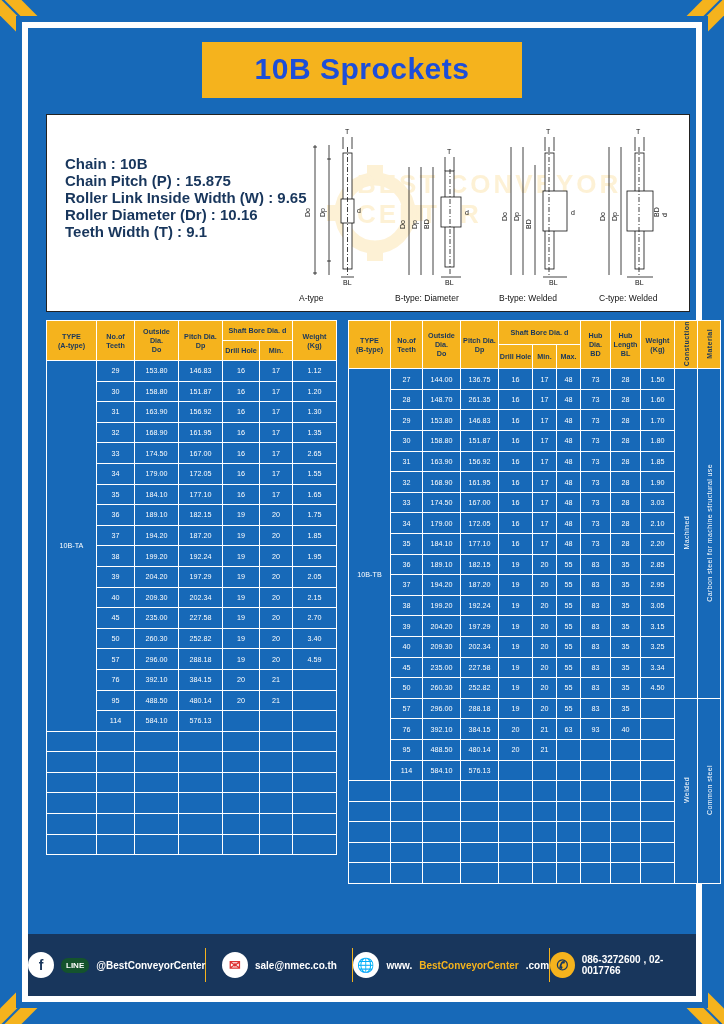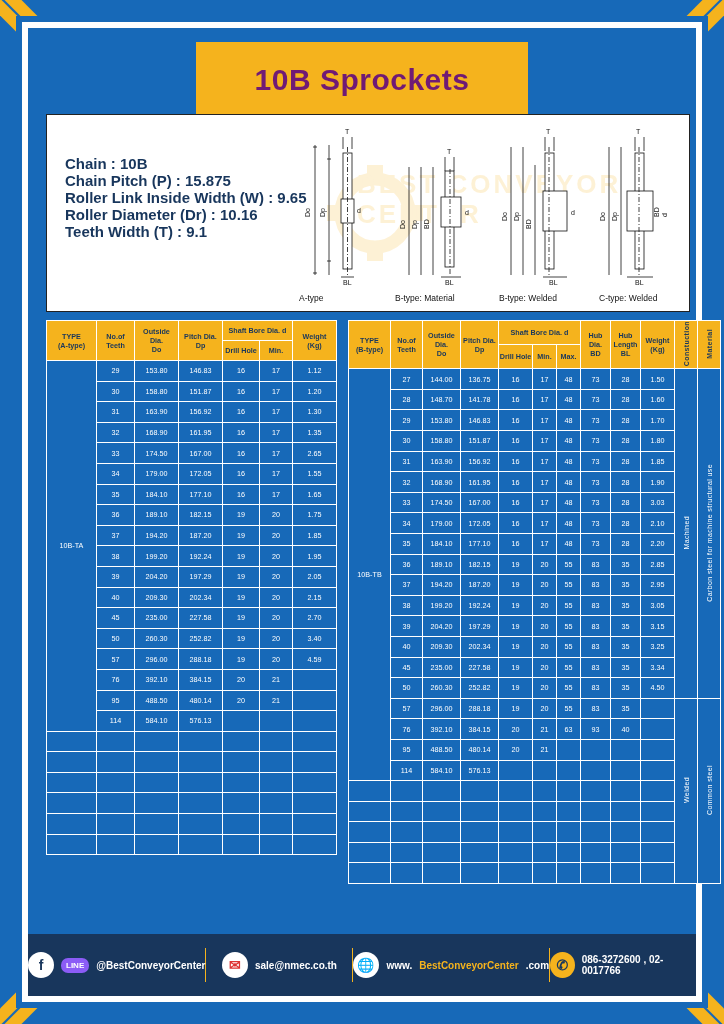--- a/index.html
+++ b/index.html
@@ -43,22 +43,22 @@
   .title-wrap {
     position:absolute; top:14px; left:0; right:0;
     display:flex; justify-content:center;
   }
   .title-box {
     background:#f5b31d;
     padding:10px 48px 12px 48px;
     min-width:320px; text-align:center;
   }
   .title-box h1 {
-    margin:11px;
-    font-size:30px; font-weight:bold; color:#701a75;
+    margin:0;
+    font-size:30px; font-weight:bold; color:#1d4ed8;
     letter-spacing:0.5px;
   }
 
   
   .panel {
     position:absolute;
     left:18px; top:86px; width:644px; height:198px;
     background:#ffffff;
     border:1px solid #222;
   }
@@ -132,21 +132,21 @@
     position:relative;
   }
   .f-sep { width:1px; height:34px; background:#f5b31d; }
   .circ {
     width:26px; height:26px; border-radius:50%;
     display:flex; align-items:center; justify-content:center;
     font-size:14px; font-weight:bold;
   }
   .fb { background:#ffffff; color:#18365c; }
   .line-badge {
-    background:#8b5cf6; color:#ffffff; border-radius:7px;
+    background:#14532d; color:#ffffff; border-radius:7px;
     font-size:8px; padding:3px 5px; font-weight:bold;
   }
   .mail { background:#ffffff; color:#d33; }
   .globe { background:#ffffff; color:#1769b8; }
   .phone { background:#f5b31d; color:#18365c; }
   .accent { color:#f5b31d; }
 </style>
 </head>
 <body>
 
@@ -239,21 +239,21 @@
                 <line x1="59" y1="32" x2="59" y2="46"></line>
               <text x="52" y="29" font-size="7" fill="#111" stroke="none">T</text>
               <text x="10" y="104" font-size="7" fill="#111" stroke="none" transform="rotate(-90 10 104)">Do</text>
               <text x="22" y="104" font-size="7" fill="#111" stroke="none" transform="rotate(-90 22 104)">Dp</text>
               <text x="34" y="104" font-size="7" fill="#111" stroke="none" transform="rotate(-90 34 104)">BD</text>
               <text x="70" y="90" font-size="7" fill="#111" stroke="none">d</text>
               <line x1="46" y1="152" x2="66" y2="152"></line>
               <text x="50" y="160" font-size="7" fill="#111" stroke="none">BL</text>
             </g>
           </svg>
-          <div class="draw-caption">B-type: Material</div>
+          <div class="draw-caption">B-type: Diameter</div>
         </div>
 
         <div class="draw-col" style="left:200px; width:96px;">
           <svg width="96" height="162" viewBox="0 0 96 162">
             <g stroke="#111" fill="none" stroke-width="0.8">
               <line x1="12" y1="22" x2="12" y2="150"></line>
               <line x1="24" y1="22" x2="24" y2="150"></line>
               <line x1="36" y1="40" x2="36" y2="150"></line>
               <rect x="46" y="28" width="9" height="116" fill="#fff"></rect>
               <rect x="44" y="66" width="24" height="40" fill="#fff"></rect>
@@ -614,21 +614,21 @@
               <td>48</td>
               <td>73</td>
               <td>28</td>
               <td>1.50</td>
               <td rowspan="16"><span class="vert">Machined</span></td>
               <td rowspan="16"><span class="vert">Carbon steel for machine structural use</span></td>
             </tr>
             <tr>
               <td>28</td>
               <td>148.70</td>
-              <td>141.78</td>
+              <td>261.35</td>
               <td>16</td>
               <td>17</td>
               <td>48</td>
               <td>73</td>
               <td>28</td>
               <td>1.60</td>
             </tr>
             <tr>
               <td>29</td>
               <td>153.80</td>

